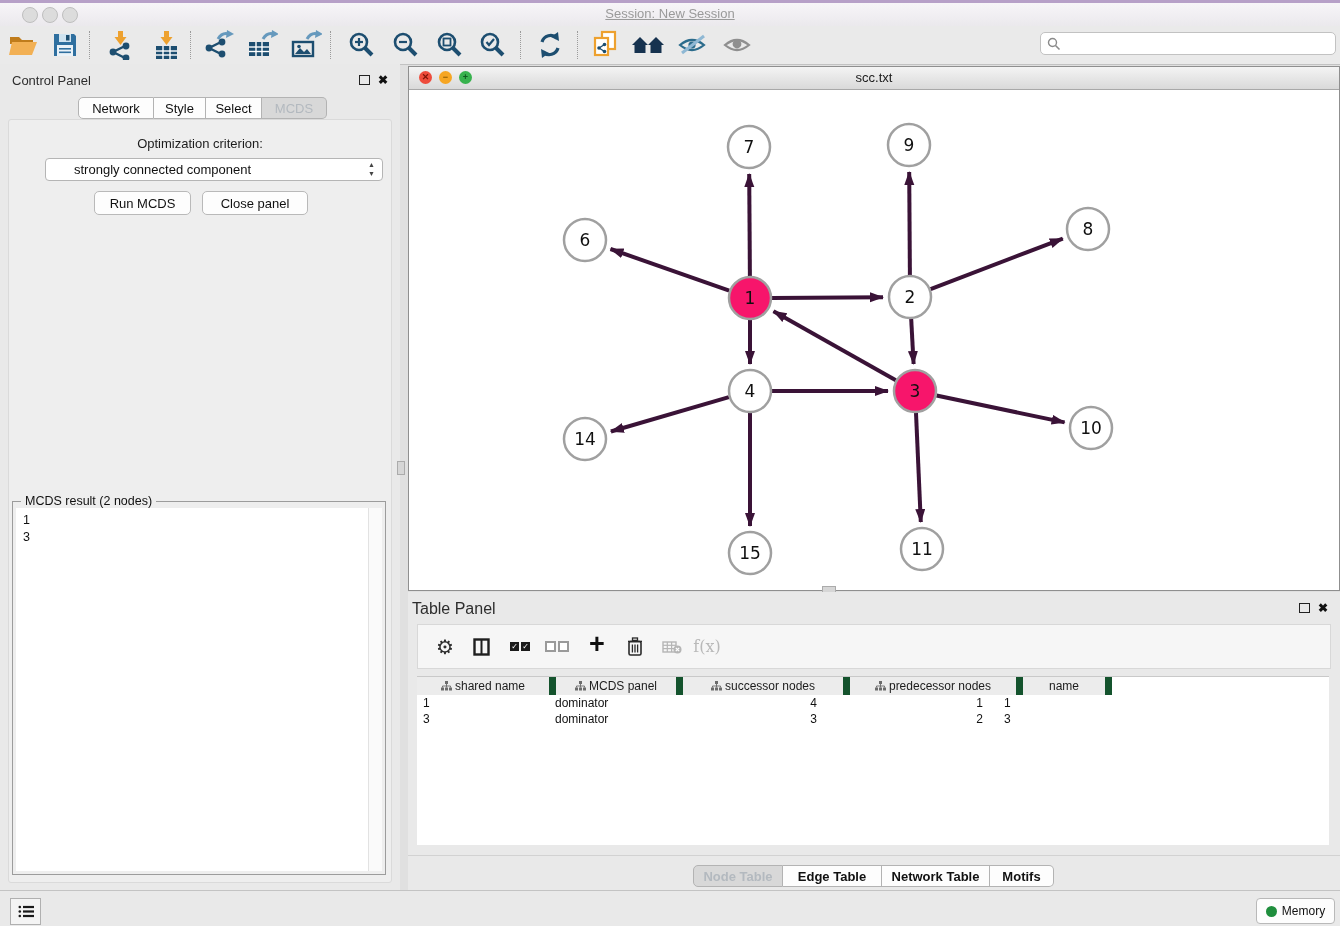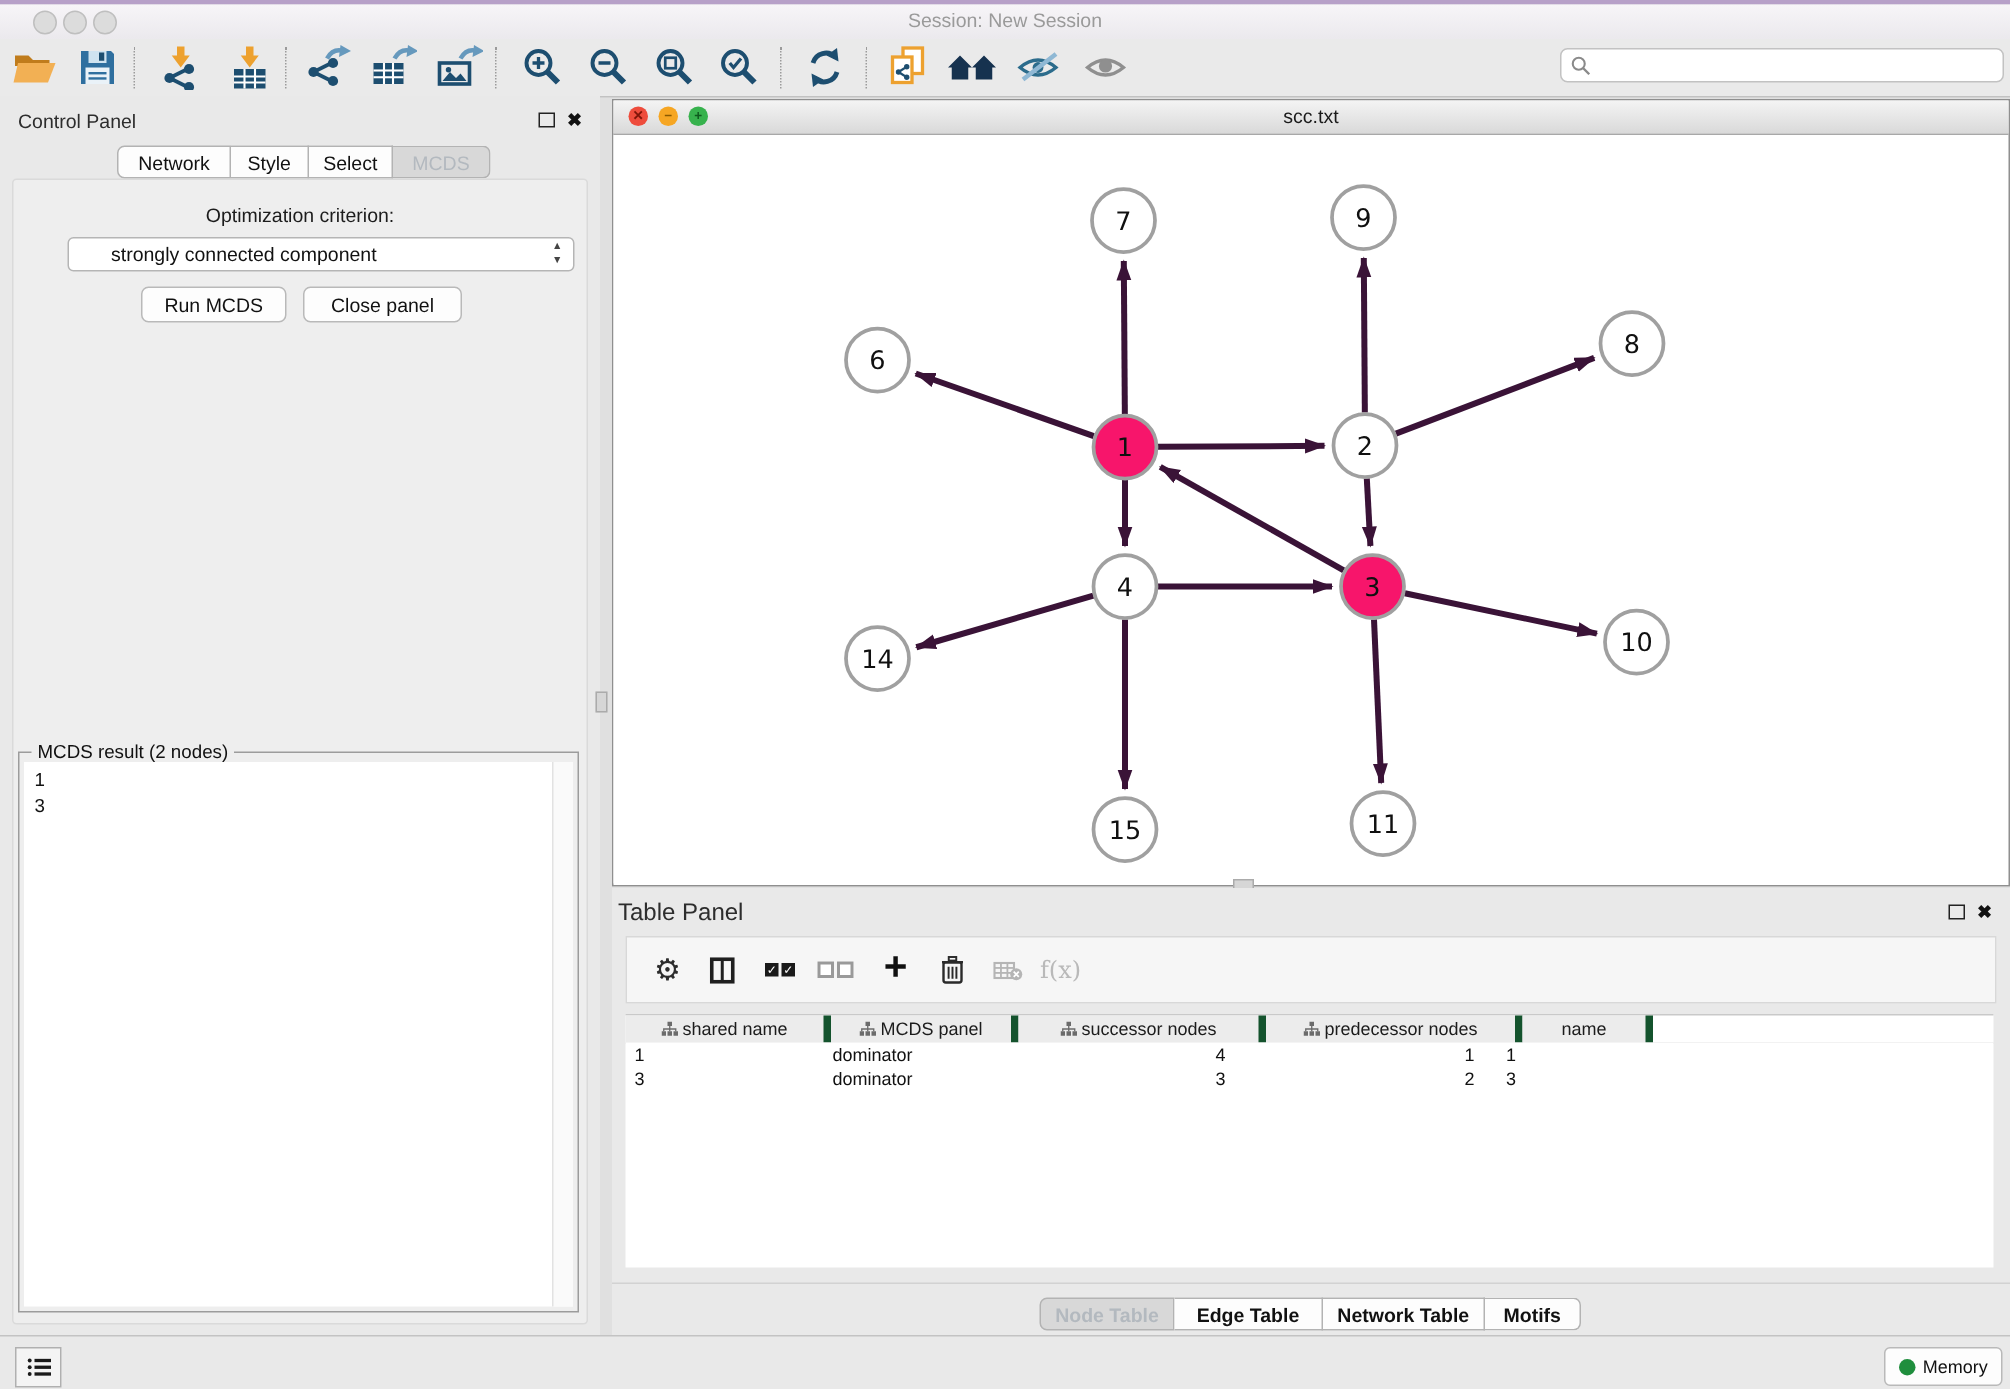--- a/index.html
+++ b/index.html
@@ -6,21 +6,21 @@
   body{width:1340px;height:926px;position:relative;overflow:hidden;
        font-family:"Liberation Sans",sans-serif;background:#e0e0e0;
        -webkit-font-smoothing:antialiased;}
   .abs{position:absolute;}
   
   #top-strip{left:0;top:0;width:1340px;height:3px;background:#b7a0c8;}
   #titlebar{left:0;top:3px;width:1340px;height:23px;
             background:linear-gradient(#f7f5f8,#ebe9ed);border-bottom:1px solid #cfcdd1;}
   #titlebar .traffic{position:absolute;top:4px;width:14px;height:14px;border-radius:50%;
             background:#dcdcdc;border:1px solid #bfbfbf;}
-  #win-title{width:100%;text-align:center;line-height:22px;font-size:13px;color:#9a9a9a;}
+  #win-title{width:100%;text-align:center;line-height:22px;font-size:13px;color:#9a9a9a;text-decoration:underline;}
   
   #toolbar{left:0;top:26px;width:1340px;height:38px;background:#eaeaea;border-bottom:1px solid #c2c2c2;}
   .tb-btn{position:absolute;top:2px;width:36px;height:34px;display:flex;align-items:center;justify-content:center;}
   .tb-sep{position:absolute;top:5px;width:0;height:28px;border-left:1px dotted #9b9b9b;}
   #search-box{position:absolute;left:1040px;top:6px;width:288px;height:21px;background:#fff;
               border:1px solid #c2c2c2;border-radius:5px;display:flex;align-items:center;padding-left:6px;}
   #search-box input{border:none;outline:none;font-size:12px;width:250px;background:transparent;}
   
   #control-panel{left:0;top:64px;width:400px;height:826px;background:#e9e9e9;}
   #cp-header{position:absolute;left:12px;top:9px;font-size:13px;color:#2d2d2d;}
@@ -61,21 +61,21 @@
   #table-panel{left:408px;top:592px;width:932px;height:298px;background:#e9e9e9;}
   #tp-header{position:absolute;left:4px;top:8px;font-size:16px;color:#2d2d2d;}
   #tp-toolbar{position:absolute;left:9px;top:32px;width:912px;height:43px;background:#f6f6f6;border:1px solid #d8d8d8;}
   .tp-ico{position:absolute;top:0;height:43px;display:flex;align-items:center;justify-content:center;width:30px;}
   .cb{display:inline-block;width:9px;height:9px;margin:0 1px;}
   .cb.on{background:#1a1a1a;color:#fff;font-size:8px;line-height:9px;text-align:center;}
   .cb.off{border:2px solid #9a9a9a;background:#fff;width:7px;height:7px;}
   #tp-fx{font-family:"DejaVu Serif",serif;font-size:16px;color:#b9b9b9;}
   #tp-table-head{position:absolute;left:9px;top:84px;width:912px;height:18px;background:#fff;
                  border-top:1px solid #c9c9c9;border-bottom:1px solid #c9c9c9;display:flex;}
-  .th{height:18px;background:#ececec;border-right:5px solid #14532d;display:flex;align-items:center;
+  .th{height:18px;background:#ececec;border-right:7px solid #14532d;display:flex;align-items:center;
       justify-content:center;font-size:12px;color:#1c1c1c;gap:3px;}
   .tree-ico{width:11px;height:10px;flex:0 0 auto;}
   #tp-table-body{position:absolute;left:9px;top:103px;width:912px;height:150px;background:#fff;}
   .tr{display:flex;height:16px;font-size:12px;color:#111;}
   .td{height:16px;display:flex;align-items:center;}
   .td.l{justify-content:flex-start;padding-left:6px;box-sizing:border-box;}
   .td.r{justify-content:flex-end;padding-right:12px;box-sizing:border-box;}
   #tp-tabsbar{position:absolute;left:0;top:263px;width:932px;height:35px;border-top:1px solid #d2d2d2;}
   
   #status-bar{left:0;top:890px;width:1340px;height:36px;background:#e9e9e9;border-top:1px solid #c3c3c3;}

